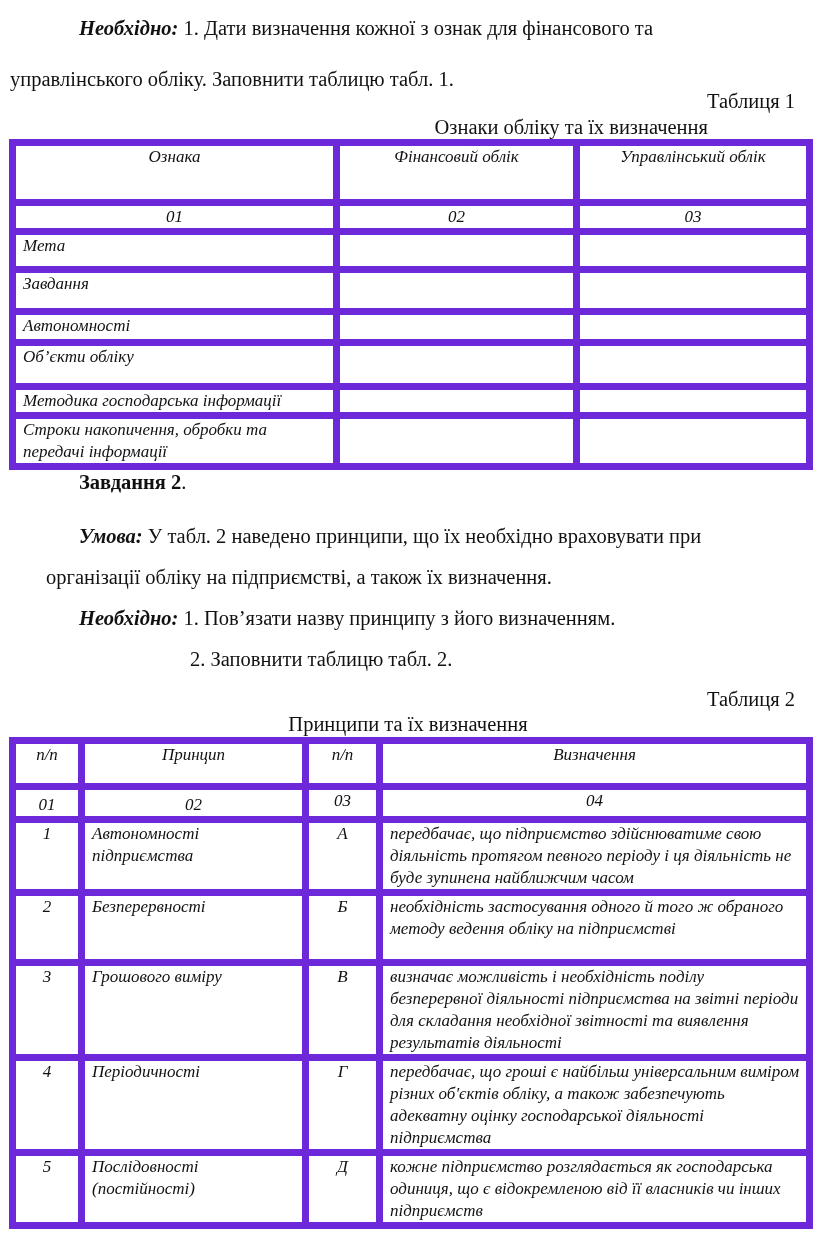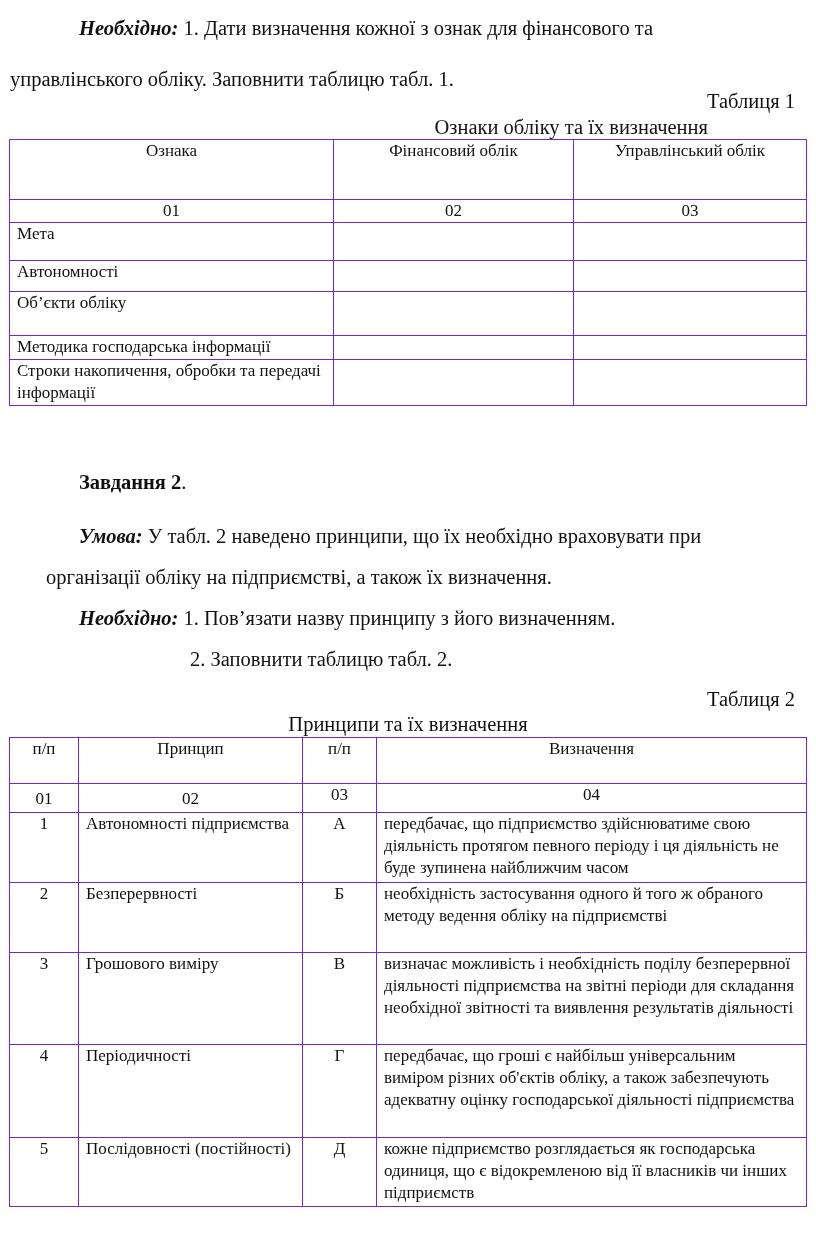--- a/index.html
+++ b/index.html
@@ -8,22 +8,22 @@
       font-family: "Liberation Serif", "DejaVu Serif", serif;
       color: #111111;
     }
     .abs { position: absolute; }
     .para { font-size: 20.5px; line-height: 24px; white-space: nowrap; }
     .bi { font-weight: bold; font-style: italic; }
     .b { font-weight: bold; }
 
     table { border-collapse: collapse; position: absolute; table-layout: fixed; }
     td {
-      border: 1px solid #6d28d9; font-size: 17px; line-height: 22px;
-      vertical-align: top; padding: 0 7px; color: #111;
+      border: 7px solid #6d28d9; font-size: 17px; line-height: 22px;
+      vertical-align: top; padding: 0 7px; color: #111; font-style: italic;
     }
     td.c { text-align: center; }
     .t1 td { font-size: 17px; }
   </style>
 </head>
 <body>
 
 <div class="abs para" style="left:79px; top:7px;margin-top:9px;">
   <span class="bi">Необхідно:</span><span> 1. Дати визначення кожної з ознак для фінансового та</span>
 </div>
@@ -43,20 +43,25 @@
     <td class="c">Фінансовий облік</td>
     <td class="c">Управлінський облік</td>
   </tr>
   <tr style="height:23px">
     <td class="c">01</td>
     <td class="c">02</td>
     <td class="c">03</td>
   </tr>
   <tr style="height:38px">
     <td>Мета</td>
+    <td></td>
+    <td></td>
+  </tr>
+  <tr style="height:42px">
+    <td>Завдання</td>
     <td></td>
     <td></td>
   </tr>
   <tr style="height:31px">
     <td>Автономності</td>
     <td></td>
     <td></td>
   </tr>
   <tr style="height:44px">
     <td>Об’єкти обліку</td>

